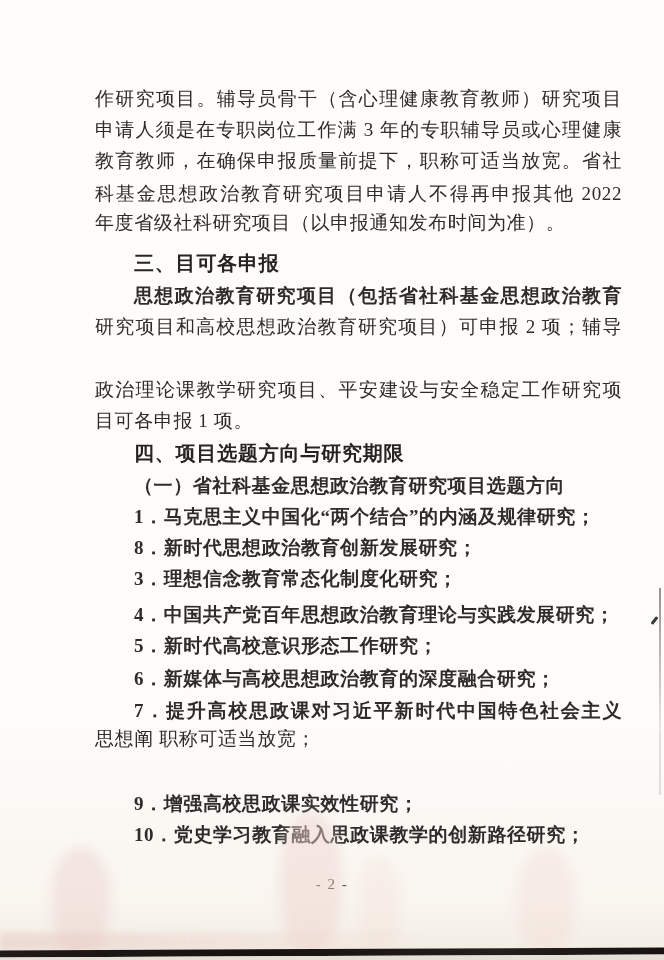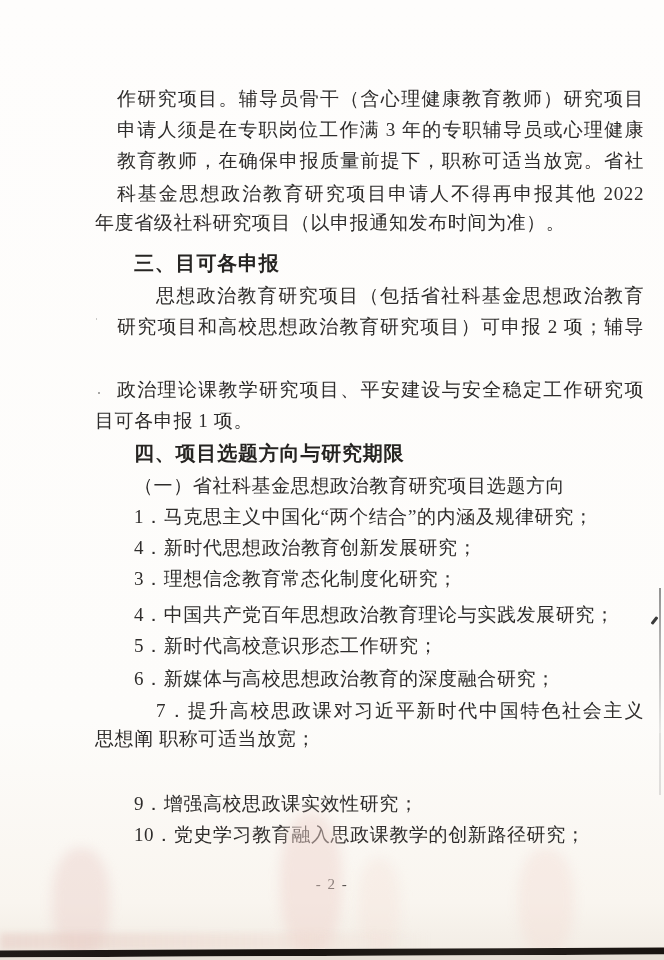--- a/index.html
+++ b/index.html
@@ -13,22 +13,22 @@
     position:absolute;left:0;top:0;width:664px;height:960px;
     background:linear-gradient(180deg,#fefdfc 0%,#fdfcfa 75%,#f9f5ef 94%,#f1ebe3 100%);
     overflow:hidden;
   }
   .line{
     position:absolute;left:95px;width:527px;
     font-size:19px;line-height:24px;letter-spacing:0.6px;
     color:#2e2c2b;box-sizing:border-box;
     text-rendering:optimizeLegibility;
   }
-  .indent{padding-left:39px;}
-  .j{text-align:justify;text-align-last:justify;margin-left:22px;}
+  .indent{padding-left:39px;font-weight:bold;}
+  .j{text-align:justify;text-align-last:justify;}
   .heading{
     font-family:"Liberation Sans","DejaVu Sans",sans-serif;
     font-weight:700;font-size:20px;color:#262422;letter-spacing:0.8px;
   }
   .pagenum{
     position:absolute;left:0;top:876px;width:664px;
     text-align:center;font-size:15px;letter-spacing:1.5px;color:#3a3836;
   }
   
   .streak{position:absolute;filter:blur(6px);border-radius:45%;}
@@ -80,21 +80,21 @@
   <div class="line heading indent" style="top:251px">三、目可各申报</div>
   <div class="line j indent" style="top:284px">思想政治教育研究项目（包括省社科基金思想政治教育</div>
   <div class="line j" style="top:315px">研究项目和高校思想政治教育研究项目）可申报 2 项；辅导</div>
   <div class="line j" style="top:378px">政治理论课教学研究项目、平安建设与安全稳定工作研究项</div>
   <div class="line" style="top:409px">目可各申报 1 项。</div>
 
   <div class="line indent" style="top:474px">（一）省社科基金思想政治教育研究项目选题方向</div>
   <div class="line heading indent" style="top:441px">四、项目选题方向与研究期限</div>
 
   <div class="line indent" style="top:505px">1．马克思主义中国化“两个结合”的内涵及规律研究；</div>
-  <div class="line indent" style="top:536px">4．新时代思想政治教育创新发展研究；</div>
+  <div class="line indent" style="top:536px">8．新时代思想政治教育创新发展研究；</div>
   <div class="line indent" style="top:567px">3．理想信念教育常态化制度化研究；</div>
   <div class="line indent" style="top:603px">4．中国共产党百年思想政治教育理论与实践发展研究；</div>
   <div class="line indent" style="top:634px">5．新时代高校意识形态工作研究；</div>
   <div class="line indent" style="top:667px">6．新媒体与高校思想政治教育的深度融合研究；</div>
   <div class="line indent j" style="top:699px">7．提升高校思政课对习近平新时代中国特色社会主义</div>
   <div class="line" style="top:727px">思想阐 职称可适当放宽；</div>
   <div class="line indent" style="top:792px">9．增强高校思政课实效性研究；</div>
   <div class="line indent" style="top:823px">10．党史学习教育融入思政课教学的创新路径研究；</div>
 
   <div class="pagenum">- 2 -</div>

